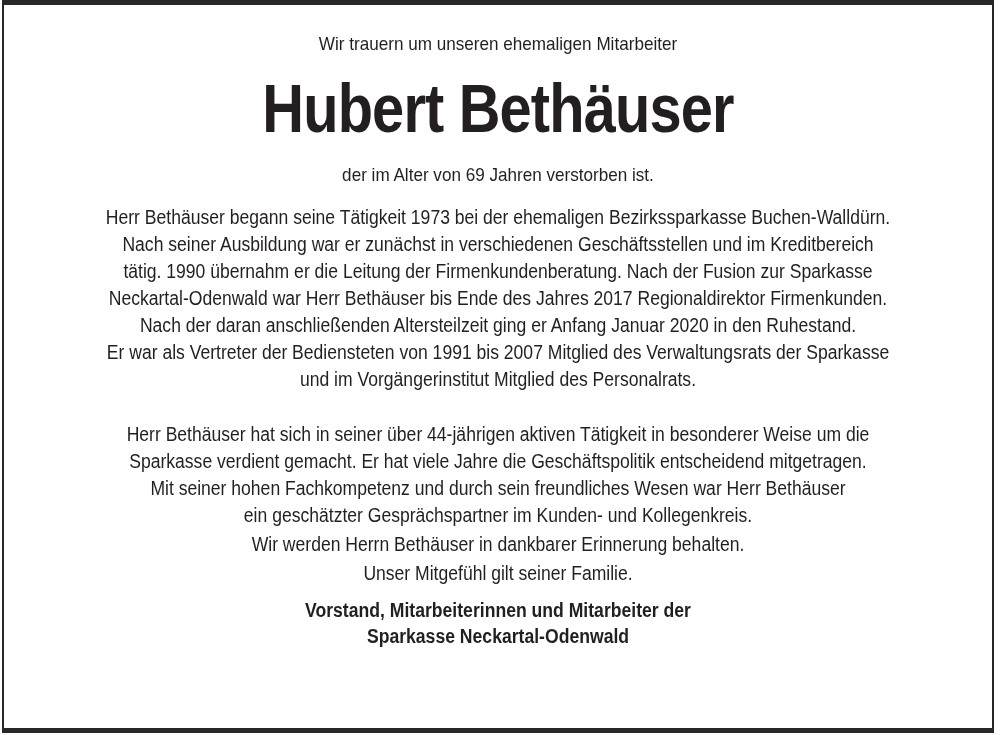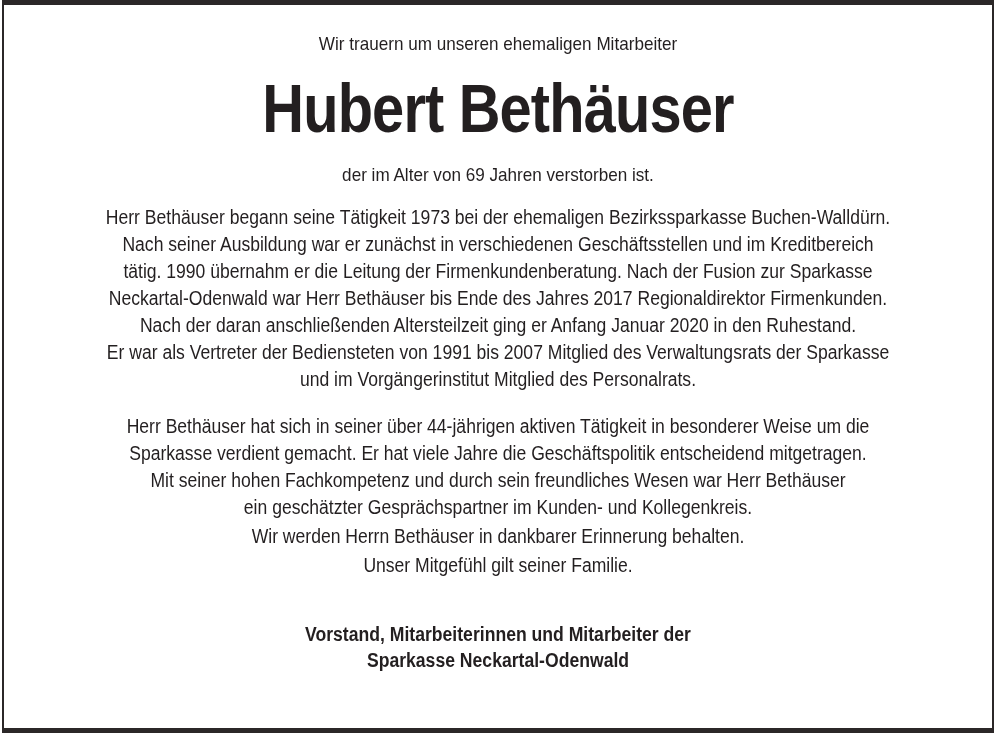--- a/index.html
+++ b/index.html
@@ -45,26 +45,26 @@
     line-height: 70px;
     letter-spacing: -1px;
     transform: scaleX(0.85);
     white-space: nowrap;
   }
   .subline {
     margin-top: 18px;
     font-size: 19px;
   }
   .para1 { margin-top: 16px; }
-  .para2 { margin-top: 20px; }
+  .para2 { margin-top: 28px; }
   .para3 { margin-top: 8px; }
   .remembrance { margin-top: 2px; }
   .condolence { margin-top: 2px; }
   .signoff {
-    margin-top: 42px;
+    margin-top: 10px;
     font-weight: bold;
   }
   .signoff .line {
     font-size: 20px;
     line-height: 26px;
     transform: scaleX(0.88);
   }
 </style>
 </head>
 <body>

